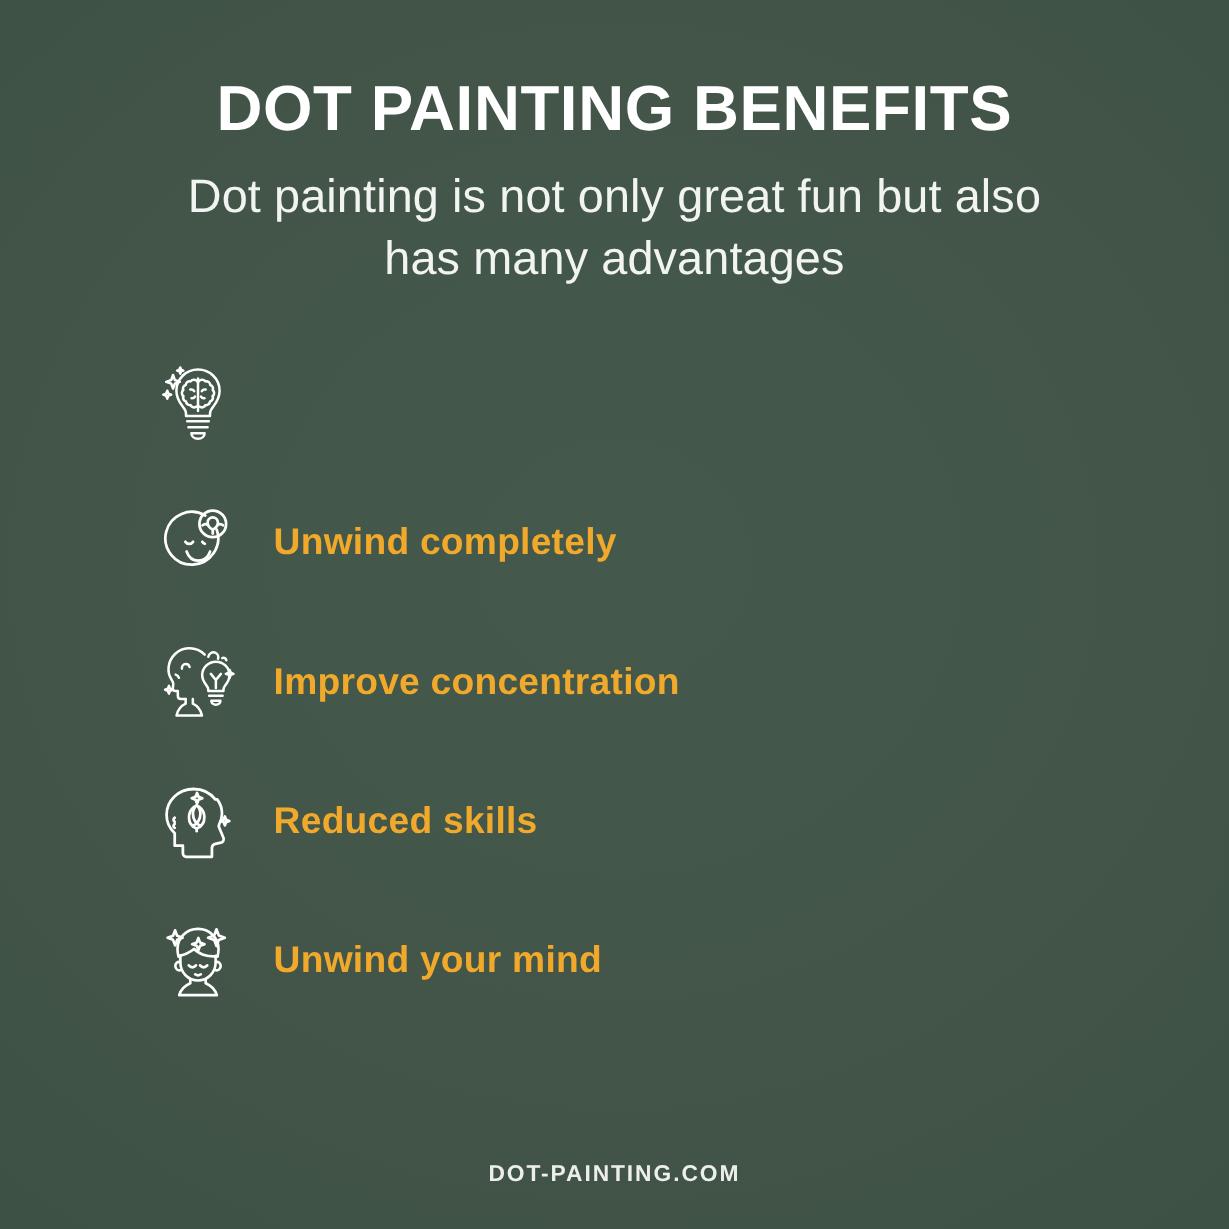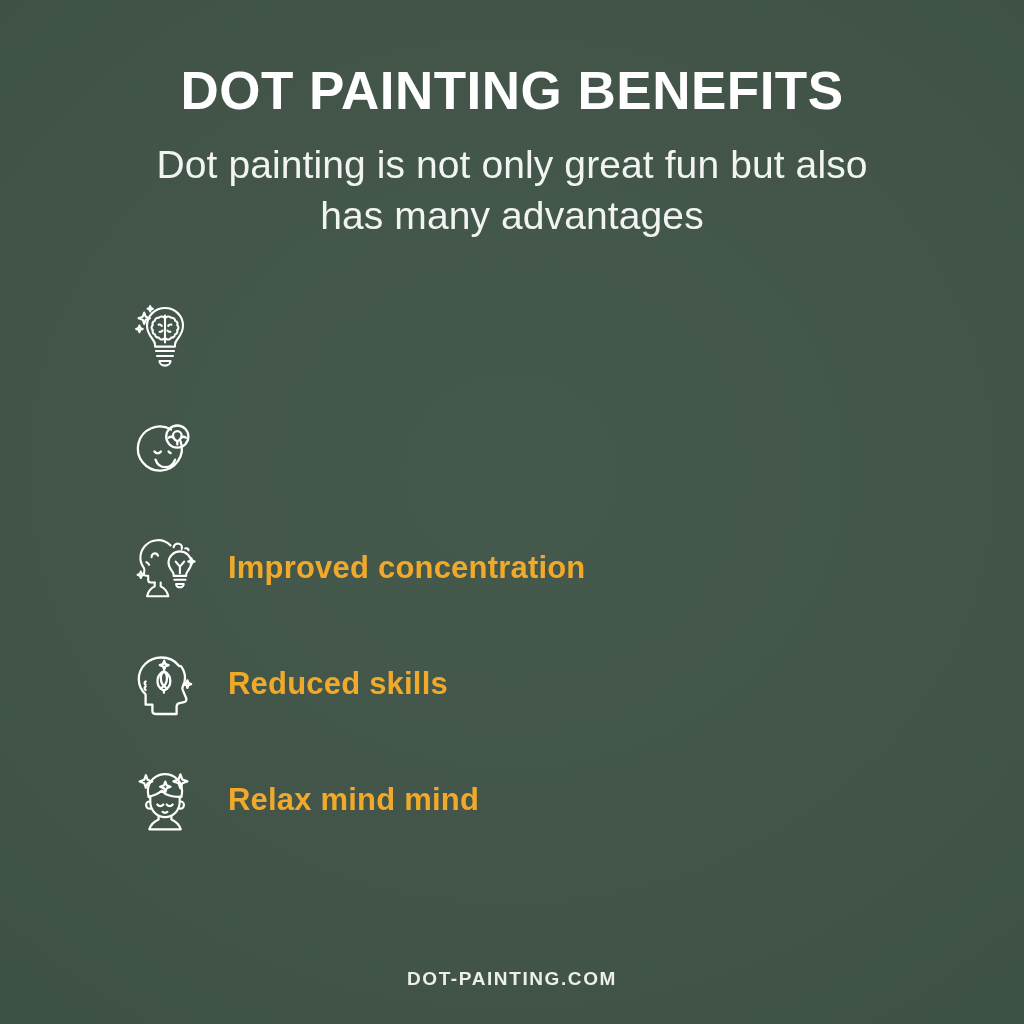--- a/index.html
+++ b/index.html
@@ -140,39 +140,40 @@
           <path d="M48.6 26.3A22 22 0 1 1 39 14.6"></path>
           <path d="M22.5 36.5c1.8 2.4 4.6 2.4 6.4 0"></path>
           <path d="M36.6 36.5c.6.8 1.3 1.3 2.1 1.6"></path>
           <path d="M23.5 44.6c1.6 4.7 5.4 7.6 9.8 7.6s8.2-2.9 9.8-7.6"></path>
           <circle cx="45.3" cy="21.6" r="11.1"></circle>
           <path d="M45.3 16.2c-2.4 0-4.3 2-4.3 4.4 0 2.6 2.1 4.6 4.3 5.6 2.2-1 4.3-3 4.3-5.6 0-2.4-1.9-4.4-4.3-4.4z"></path>
           <path d="M45.3 26.2v3.4"></path>
           <path d="M41.2 22.4c-1.5-.9-3.3-.7-4.4.3M49.4 22.4c1.5-.9 3.3-.7 4.4.3"></path>
         </svg>
       </span>
+      <span class="benefit-label">Unwind completely</span>
     </li>
 
     <li class="benefit-row">
       <span class="benefit-icon">
         <svg viewBox="0 0 66 74" fill="none" stroke="#ffffff" stroke-width="2.1" stroke-linecap="round" stroke-linejoin="round">
           <path d="M38.6 14.5c-3.4-3.5-8.4-5.6-13.6-5.3-9.1.5-15.6 7.6-16.5 15.8-.5 4.6.8 8 2.6 10.6 1 1.5 1.4 2.3 1.3 3.4l-.4 3.6c-.1 1.2.8 2.2 2 2.2h2.2v4.2c0 1.4 1.1 2.5 2.5 2.5h4"></path>
           <path d="M22.7 51.5v3.9c-3.6 1.7-6.6 5.5-7.6 9.8h21.2c-1-4.3-4-8.1-7.6-9.8v-3.9"></path>
           <path d="M19.6 26.2c-.2-2 1.2-3.6 3-3.8 1.6-.1 3 .9 3.4 2.4"></path>
           <path d="M14.4 31.2c1.3.4 2.3 1.4 2.7 2.6"></path>
           <path d="M47.9 20.4c6.3 0 11.4 5 11.4 11.2 0 3.9-1.9 6.5-3.5 8.5-1 1.2-1.6 2.3-1.6 3.6v1.2h-12.6v-1.2c0-1.3-.6-2.4-1.6-3.6-1.6-2-3.5-4.6-3.5-8.5 0-6.2 5.1-11.2 11.4-11.2z"></path>
           <path d="M42.3 48.8h11.2M44.1 53h7.6c0 1.9-1.7 3.3-3.8 3.3s-3.8-1.4-3.8-3.3z"></path>
           <path d="M43.7 30.6l4.2 5.1 4.2-5.1M47.9 35.7v6.6"></path>
           <path d="M41.6 16.3c.5-2.8 3.3-4.4 5.7-3.4 2 .8 3 3 2.4 5"></path>
           <path d="M53.2 17.4c1.5-.6 3.1.3 3.4 1.8"></path>
           <path d="M59.4 27.3l.9 2.3 2.3.9-2.3.9-.9 2.3-.9-2.3-2.3-.9 2.3-.9z"></path>
           <path d="M8.8 40.6l.9 2.3 2.3.9-2.3.9-.9 2.3-.9-2.3-2.3-.9 2.3-.9z"></path>
         </svg>
       </span>
-      <span class="benefit-label">Improved concentration</span>
+      <span class="benefit-label">Improve concentration</span>
     </li>
 
     <li class="benefit-row">
       <span class="benefit-icon">
         <svg viewBox="0 0 66 74" fill="none" stroke="#ffffff" stroke-width="2.3" stroke-linecap="round" stroke-linejoin="round">
           <path d="M47.4 19.2C43.3 13.9 36.7 10.5 29.3 10.5 16.9 10.5 6.8 20.1 6.8 32c0 6 2.6 11.5 6.8 15.4v10.3h6.8v6.4c0 1.6 1.3 2.9 2.9 2.9h21.3v-7.3c0-1.7 1.2-3.1 2.9-3.5l4.6-1c1.8-.4 2.8-2.3 2.1-4l-3.6-8.6c-.4-1-.3-2.1.2-3 1.4-2.6 2.2-5.6 2.2-8.7 0-4.4-1.5-8.5-4-11.8z"></path>
           <path d="M13.6 34.5c-1.3.7-1.3 2.6 0 3.3M13.6 39.6c-1.3.7-1.3 2.6 0 3.3"></path>
           <path d="M30 25.2c-2.9 2.2-4.5 5.6-4.5 9 0 4.1 2.6 7.6 6.4 9.3 3.8-1.7 6.4-5.2 6.4-9.3 0-3.4-1.6-6.8-4.5-9"></path>
           <path d="M31.9 23.8c-2 1.9-3.1 4.6-3.1 7.4 0 4.3 2.6 8.2 6.4 10.2M31.9 23.8c2 1.9 3.1 4.6 3.1 7.4 0 4.3-2.6 8.2-6.4 10.2"></path>
           <path d="M31.9 43.5v2.2"></path>
@@ -191,21 +192,21 @@
           <path d="M18.3 33.6v5.5c0 8.2 6.6 15 14.7 15s14.7-6.8 14.7-15v-5.5"></path>
           <path d="M18.1 38.6c-2.2-.5-4 1.2-4 3.4 0 2.3 1.9 4 4.1 3.6M47.9 38.6c2.2-.5 4 1.2 4 3.4 0 2.3-1.9 4-4.1 3.6"></path>
           <path d="M25.3 41.5c1.7 2.2 4.3 2.2 6 0M34.7 41.5c1.7 2.2 4.3 2.2 6 0"></path>
           <path d="M30.6 48.9c1.5 1.1 3.3 1.1 4.8 0"></path>
           <path d="M26.6 53.2v3.2c-4.5 1.9-8 5.6-9.3 9.9h31.4c-1.3-4.3-4.8-8-9.3-9.9v-3.2"></path>
           <path d="M13.9 12.2l1.7 4.6 4.6 1.7-4.6 1.7-1.7 4.6-1.7-4.6-4.6-1.7 4.6-1.7z"></path>
           <path d="M48.4 11.4l1.9 5.1 5.1 1.9-5.1 1.9-1.9 5.1-1.9-5.1-5.1-1.9 5.1-1.9z"></path>
           <path d="M33.3 18.6l1.4 3.8 3.8 1.4-3.8 1.4-1.4 3.8-1.4-3.8-3.8-1.4 3.8-1.4z"></path>
         </svg>
       </span>
-      <span class="benefit-label">Relax mind mind</span>
+      <span class="benefit-label">Unwind your mind</span>
     </li>
 
 
   </ul>
 
   <div class="footer">
     <span class="footer-text">DOT-PAINTING.COM</span>
   </div>
 
 </div>

